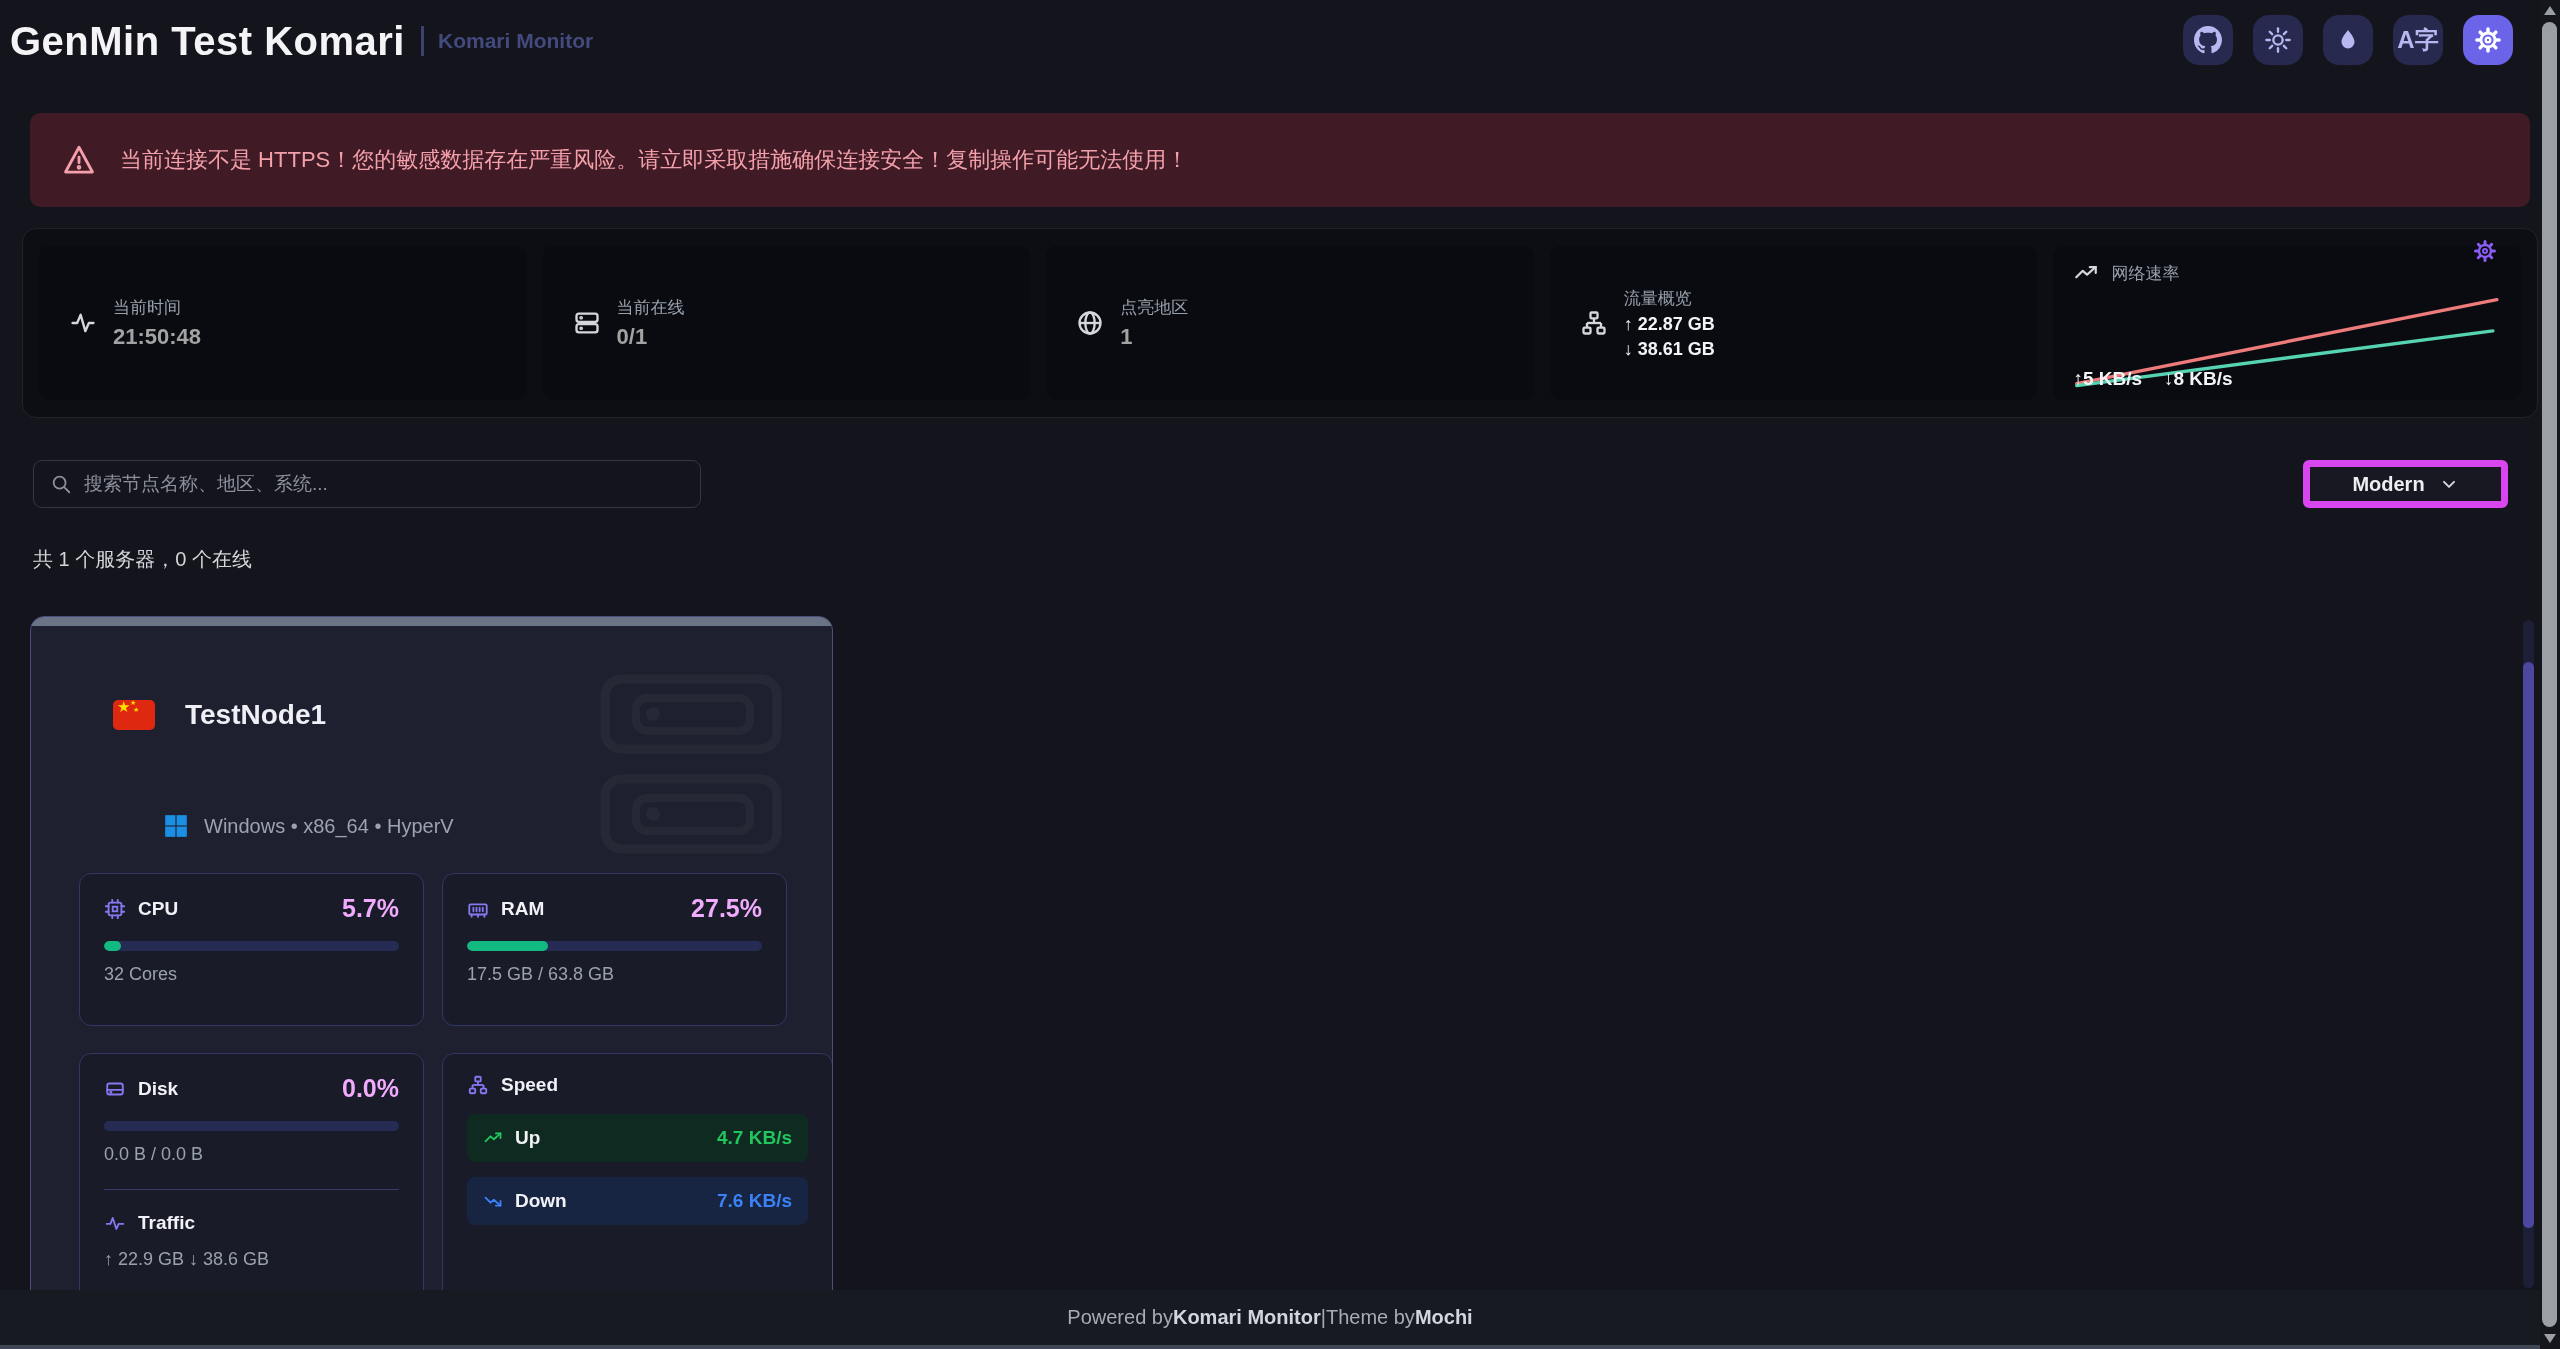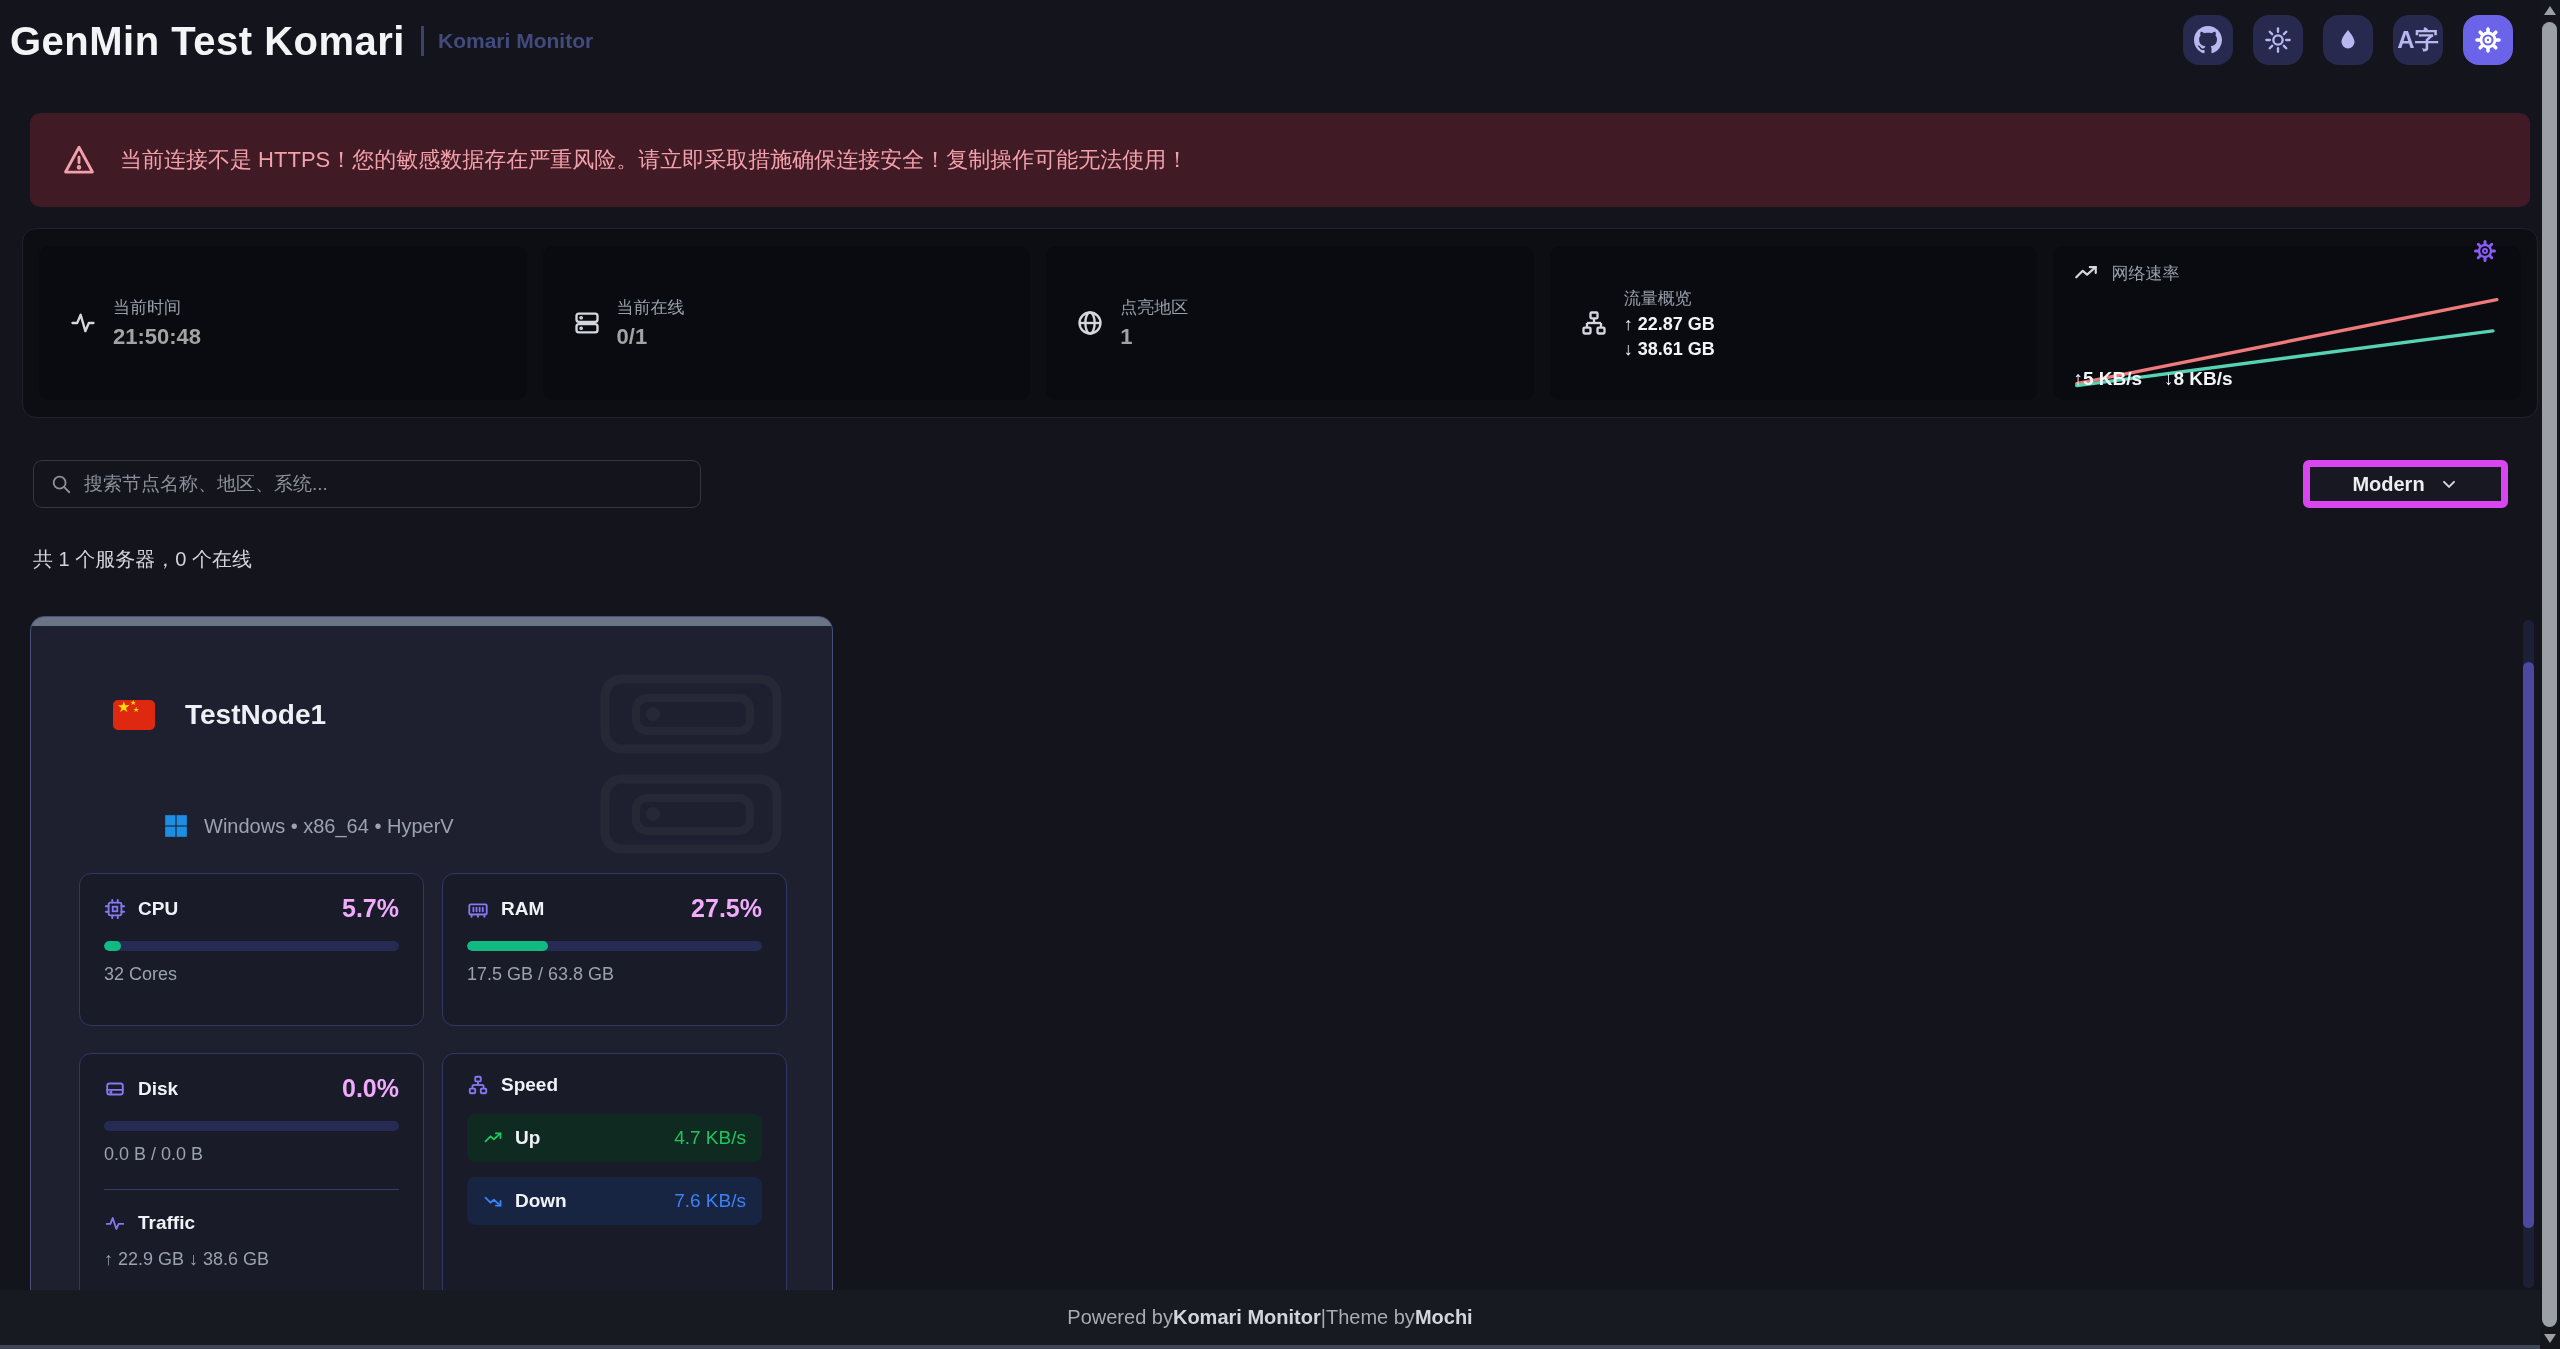--- a/index.html
+++ b/index.html
@@ -52,36 +52,36 @@
   .flag .star-big { position: absolute; left: 4px; top: -2px; color: #ffde00; font-size: 15px; }
   .flag .star-s1 { position: absolute; left: 17px; top: -1px; color: #ffde00; font-size: 7px; }
   .flag .star-s2 { position: absolute; left: 20px; top: 6px; color: #ffde00; font-size: 7px; }
   .node-name { font-size: 28px; font-weight: bold; color: #eef0f6; }
   .os-row { position: absolute; left: 132px; top: 196px; display: flex; align-items: center; gap: 15px; }
   .os-text { font-size: 20px; color: #9ca3af; }
   .metric-box { position: absolute; background: #191b29; border: 1px solid #323764; border-radius: 12px; padding: 20px 24px; }
   .box-cpu  { left: 48px;  top: 256px; width: 345px; height: 153px; }
   .box-ram  { left: 411px; top: 256px; width: 345px; height: 153px; }
   .box-disk { left: 48px;  top: 436px; width: 345px; height: 250px; }
-  .box-speed{ left: 411px; top: 436px; width: 345px; height: 250px; }
+  .box-speed{ left: 411px; top: 436px; width: 391px; height: 250px; }
   .box-head { display: flex; align-items: center; gap: 12px; }
   .box-icon { color: #8579f1; display: flex; }
   .box-label { font-size: 19px; font-weight: bold; color: #f1f2f6; }
   .box-percent { margin-left: auto; font-size: 25px; font-weight: bold; color: #f0abfc; }
   .bar { margin-top: 18px; height: 10px; border-radius: 5px; background: #262b54; overflow: hidden; }
   .bar-fill { height: 100%; border-radius: 5px; background: #12b981; }
   .box-sub { margin-top: 13px; font-size: 18px; color: #9aa2ae; }
   .disk-divider { margin-top: 24px; border-top: 1.5px solid #353b6b; }
   .traffic-head { margin-top: 22px; display: flex; align-items: center; gap: 12px; }
   .traffic-value { margin-top: 15px; font-size: 18px; color: #9aa2ae; }
   .speed-row { margin-top: 18px; height: 48px; border-radius: 8px; display: flex; align-items: center; padding: 0 16px; gap: 12px; }
   .speed-row.up { background: #0f2a20; }
   .speed-row.down { background: #172442; margin-top: 15px; }
   .speed-row-label { font-size: 19px; font-weight: bold; color: #f1f2f6; }
-  .speed-row-value { margin-left: auto; font-size: 19px; font-weight: normal; }
+  .speed-row-value { margin-left: auto; font-size: 19px; font-weight: bold; }
   .speed-row.up .speed-row-value, .up-icon { color: #22c55e; }
   .speed-row.down .speed-row-value, .down-icon { color: #3b82f6; }
   
   .footer { position: absolute; top: 1290px; left: 0; right: 20px; height: 55px; background: #181a22; display: flex; align-items: center; justify-content: center; font-size: 20px; color: #a6abb6; z-index: 5; }
   .footer b { color: #d2d5dc; }
   .bottom-strip { position: absolute; top: 1345px; left: 0; right: 20px; height: 4px; background: #3f4656; z-index: 6; }
   
   .browser-scrollbar { position: absolute; top: 0; right: 0; width: 20px; height: 1349px; background: #15161c; z-index: 10; cursor: pointer; }
   .sb-arrow-up, .sb-arrow-down { position: absolute; left: 4px; width: 0; height: 0; border-left: 6px solid transparent; border-right: 6px solid transparent; }
   .sb-arrow-up { top: 6px; border-bottom: 9px solid #9aa0a6; }

